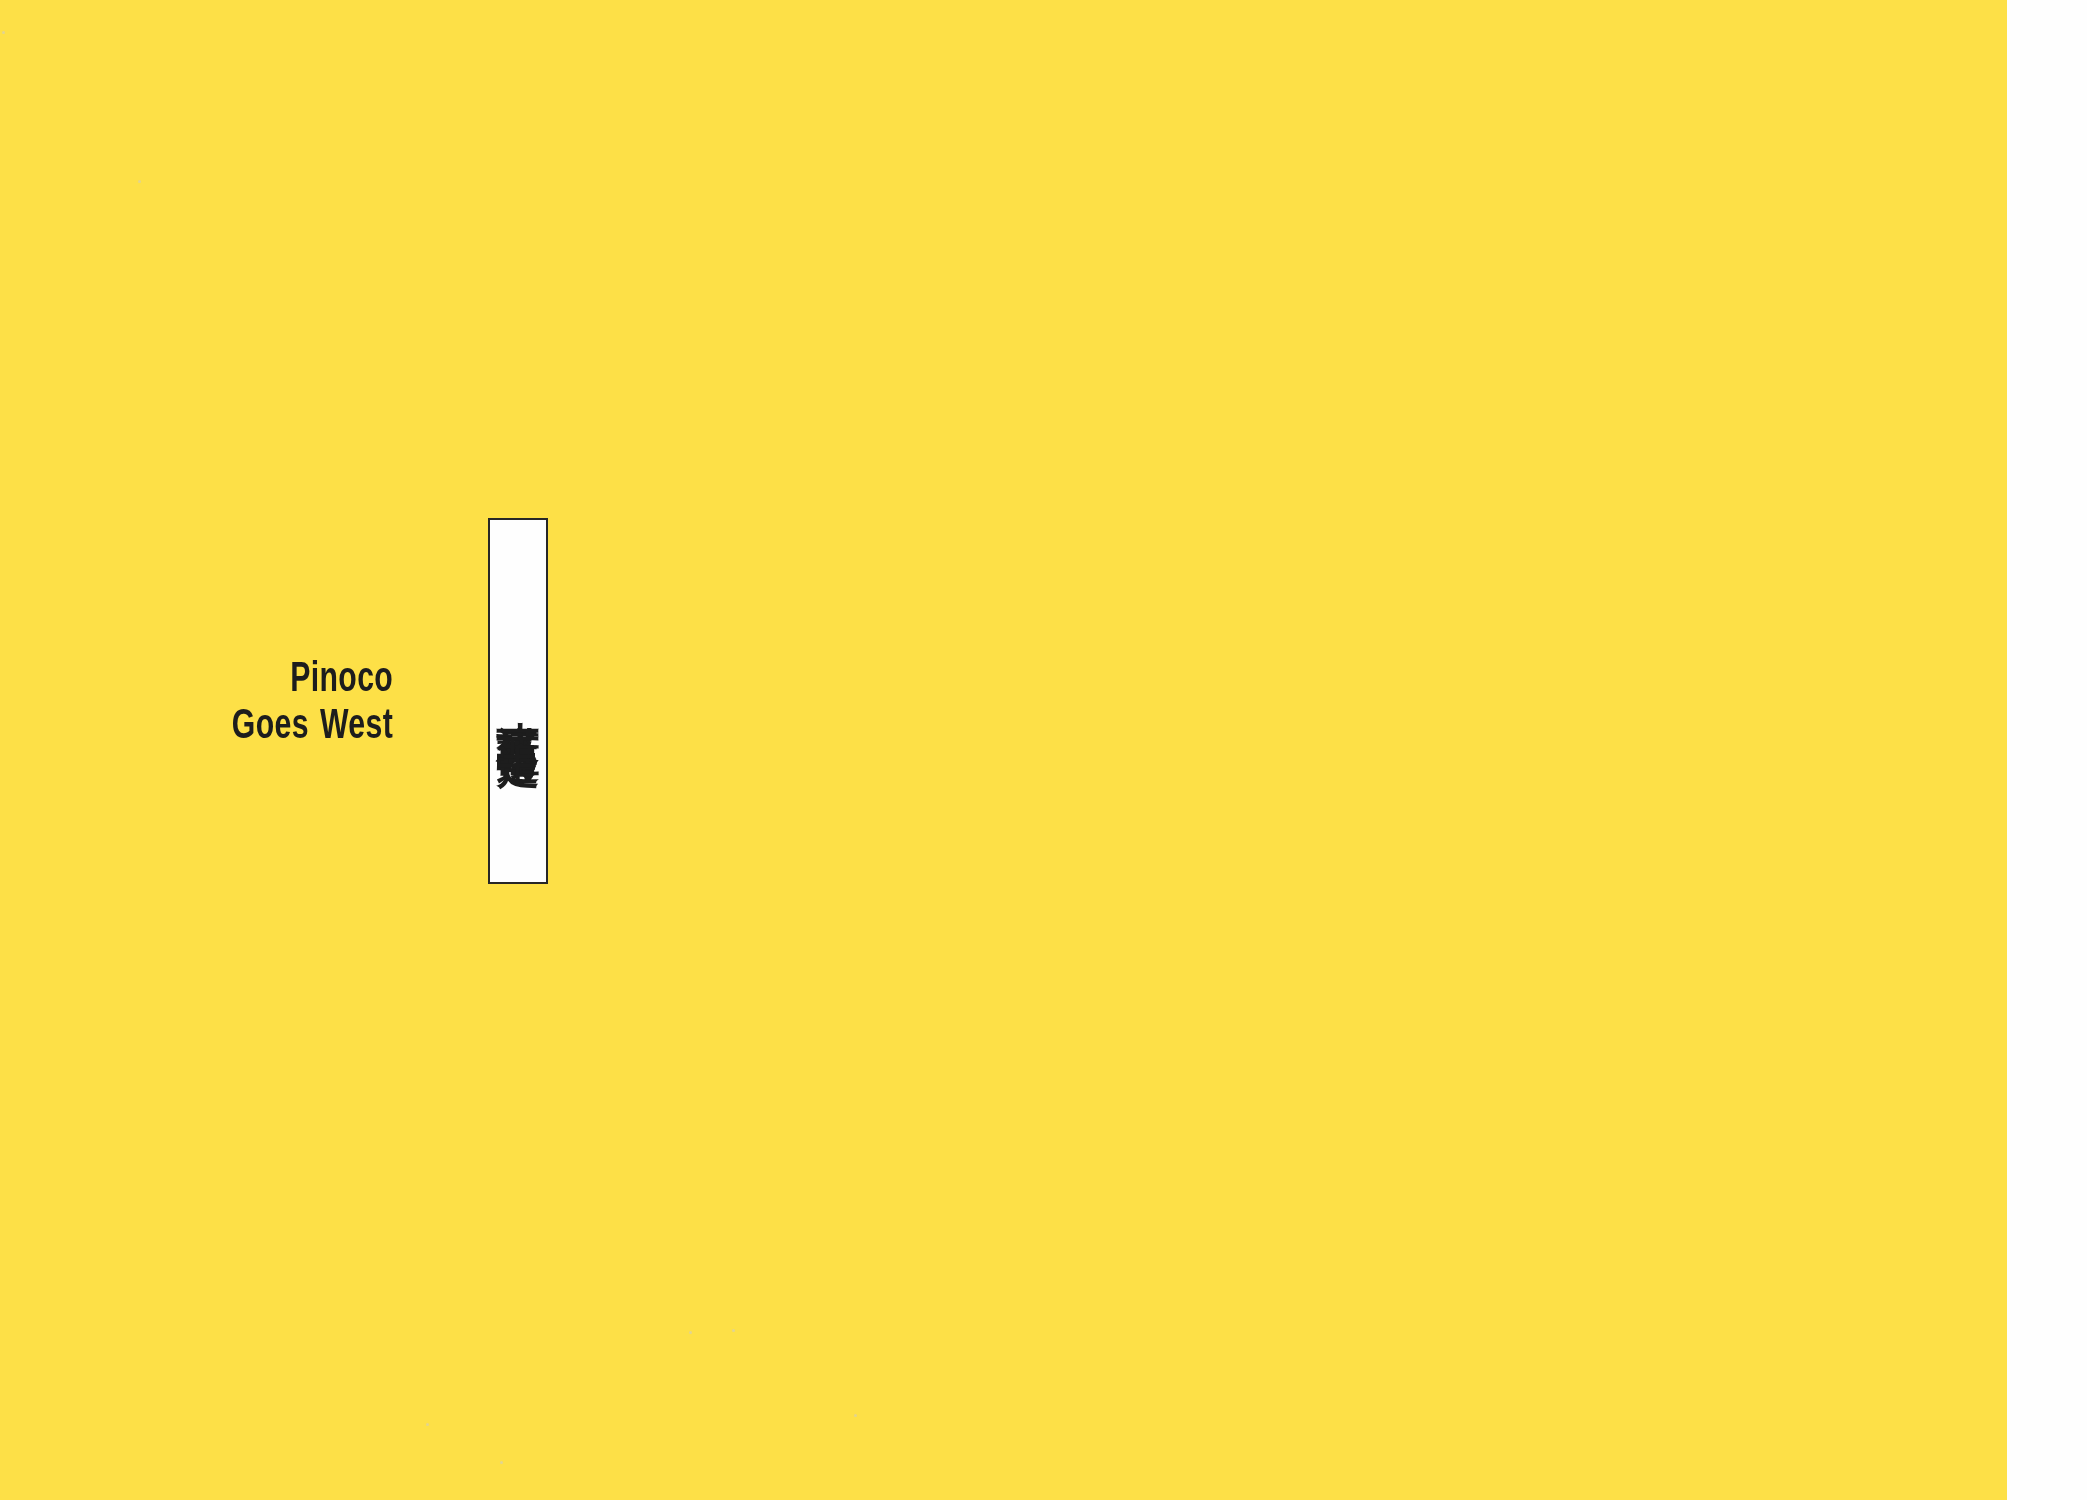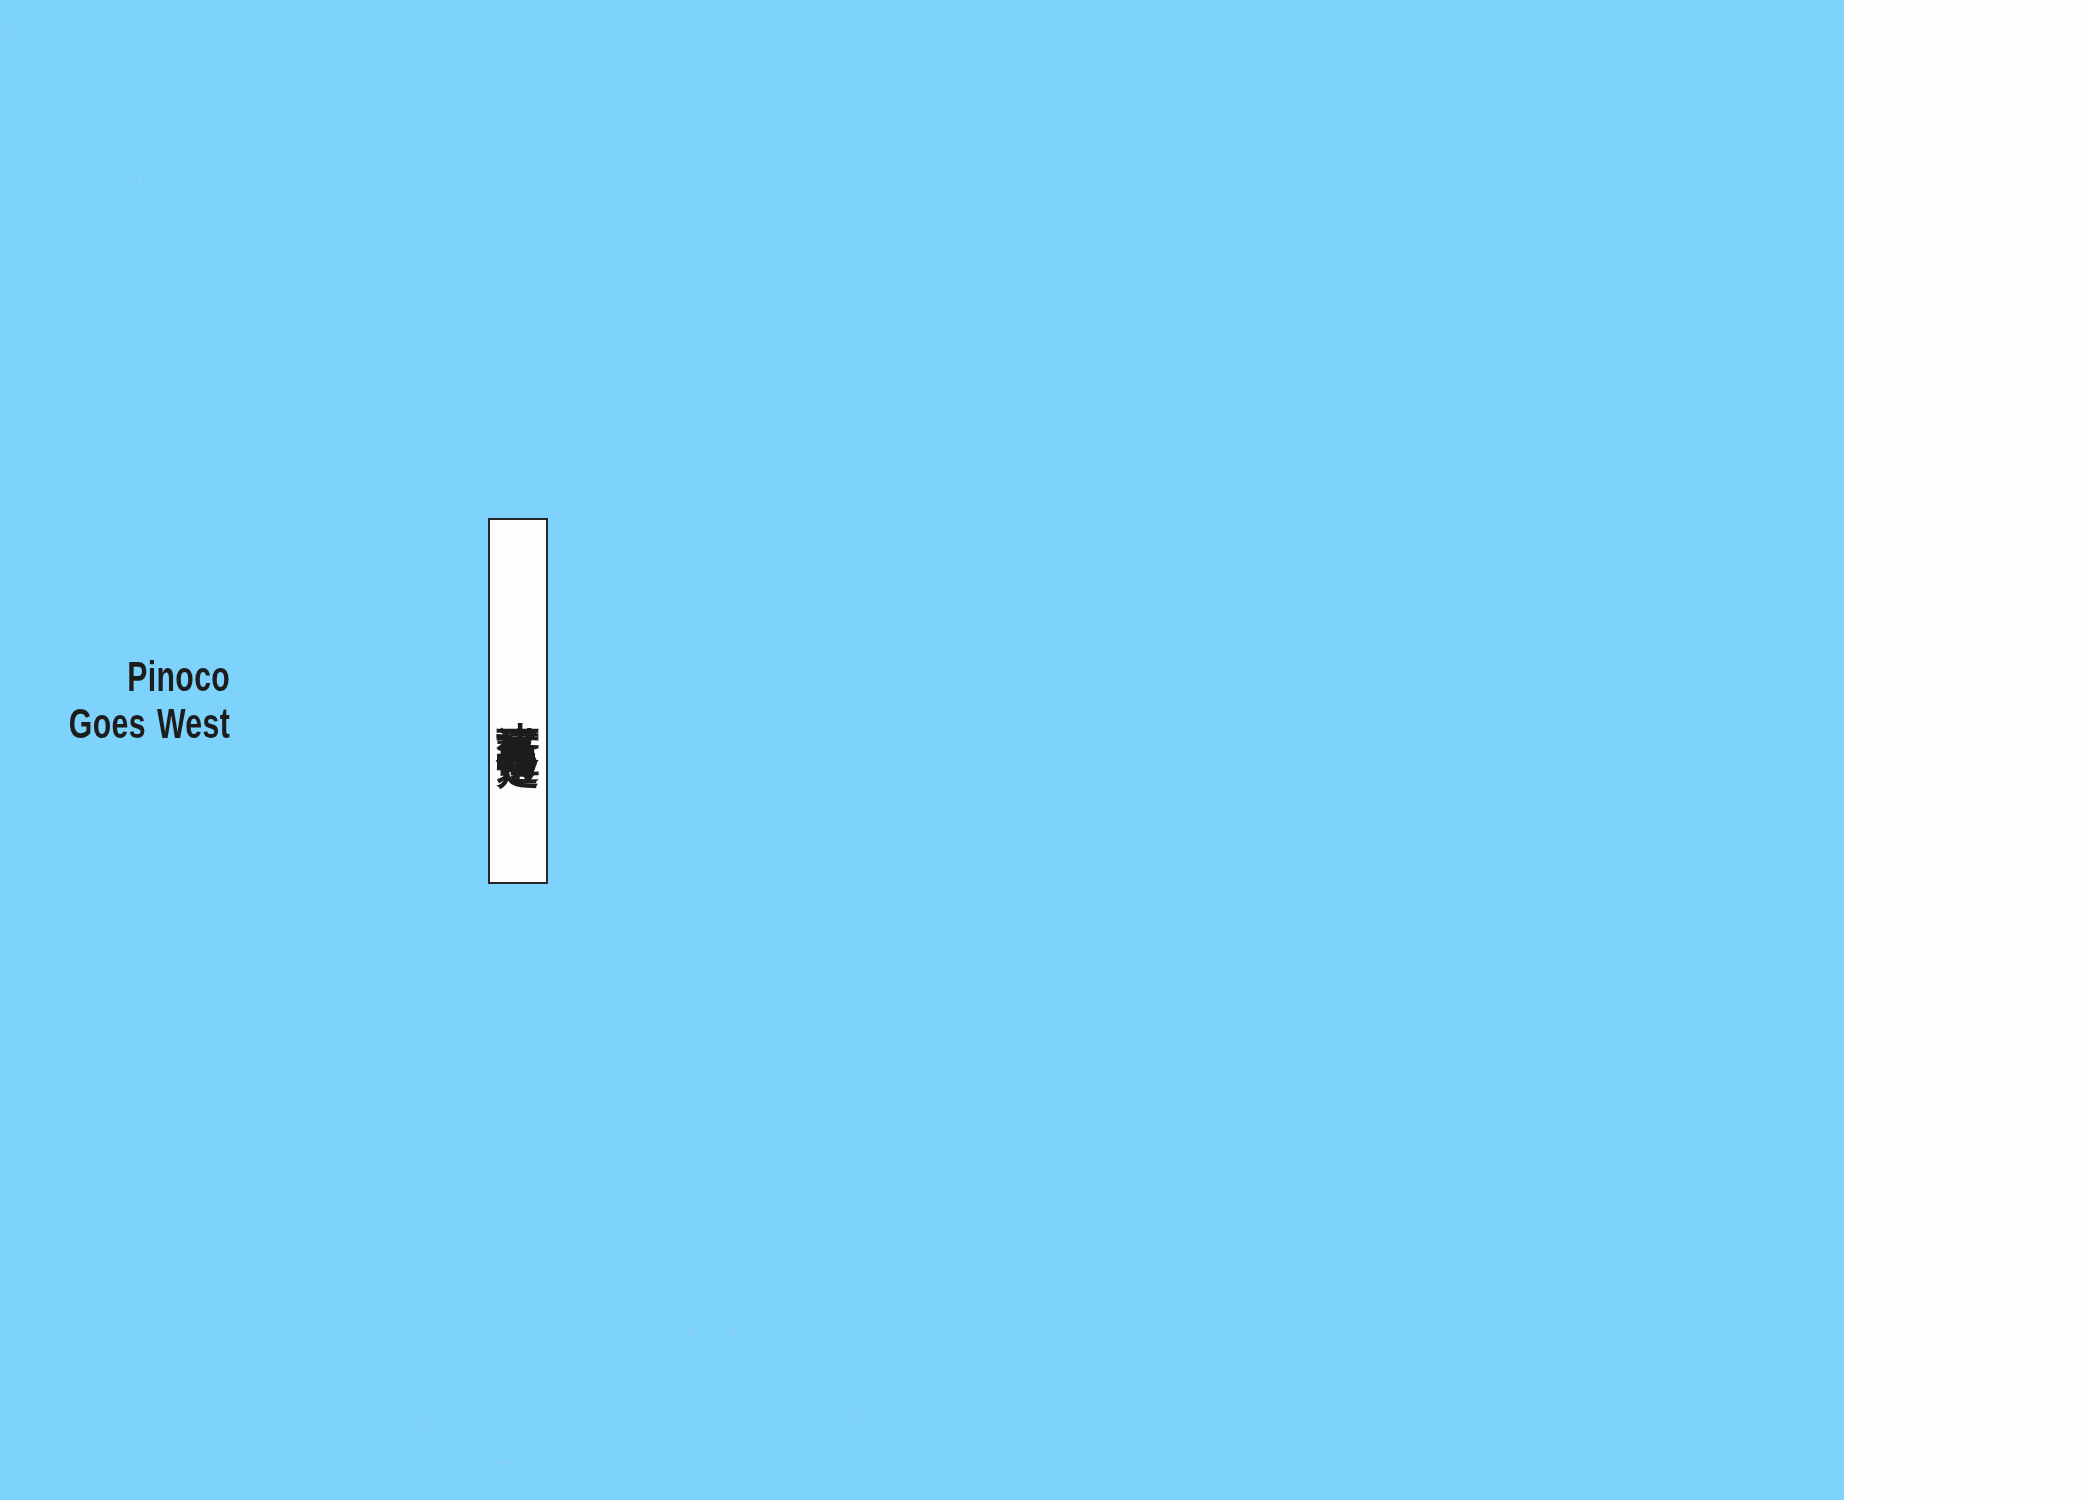--- a/index.html
+++ b/index.html
@@ -2,23 +2,23 @@
 <html><head>
 <meta charset="utf-8">
 <style>
   html, body {
     margin: 0;
     padding: 0;
     background: #fefefe;
   }
   .page {
     position: relative;
-    width: 1844px;
+    width: 2007px;
     height: 1500px;
-    background: #7dd3fc;
+    background: #fde047;
     overflow: hidden;
   }
   
   .title-box {
     position: absolute;
     left: 488px;
     top: 518px;
     width: 60px;
     height: 366px;
     box-sizing: border-box;

